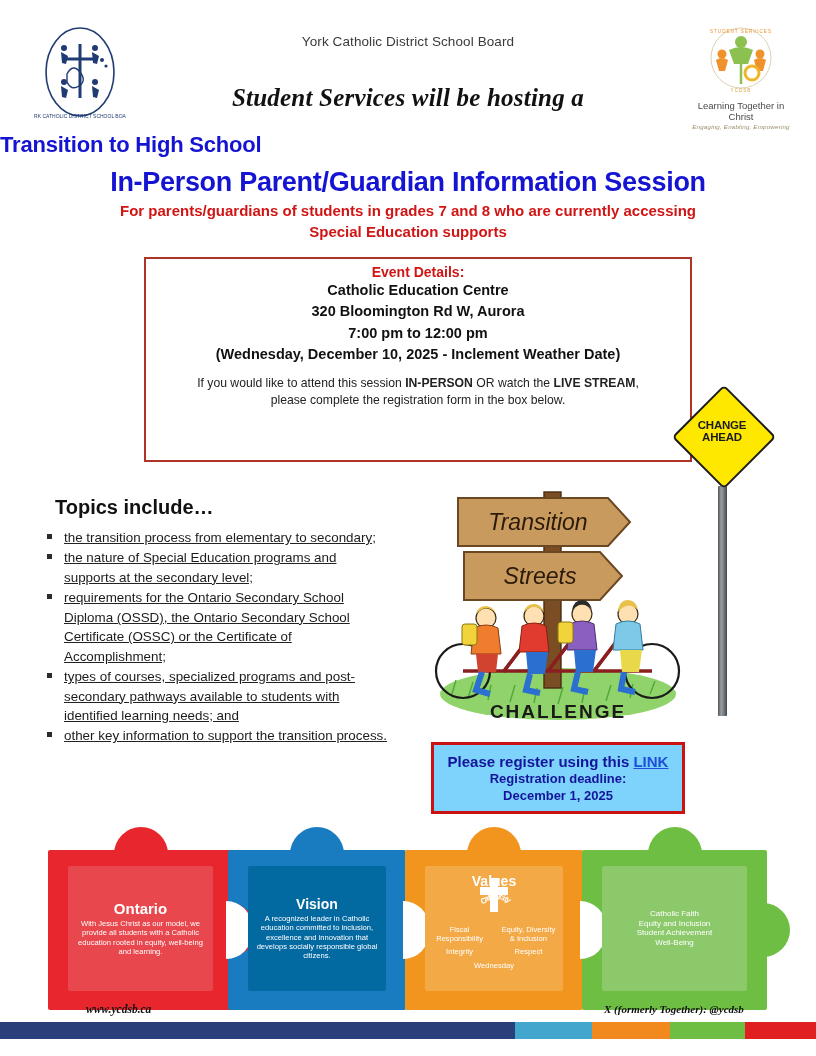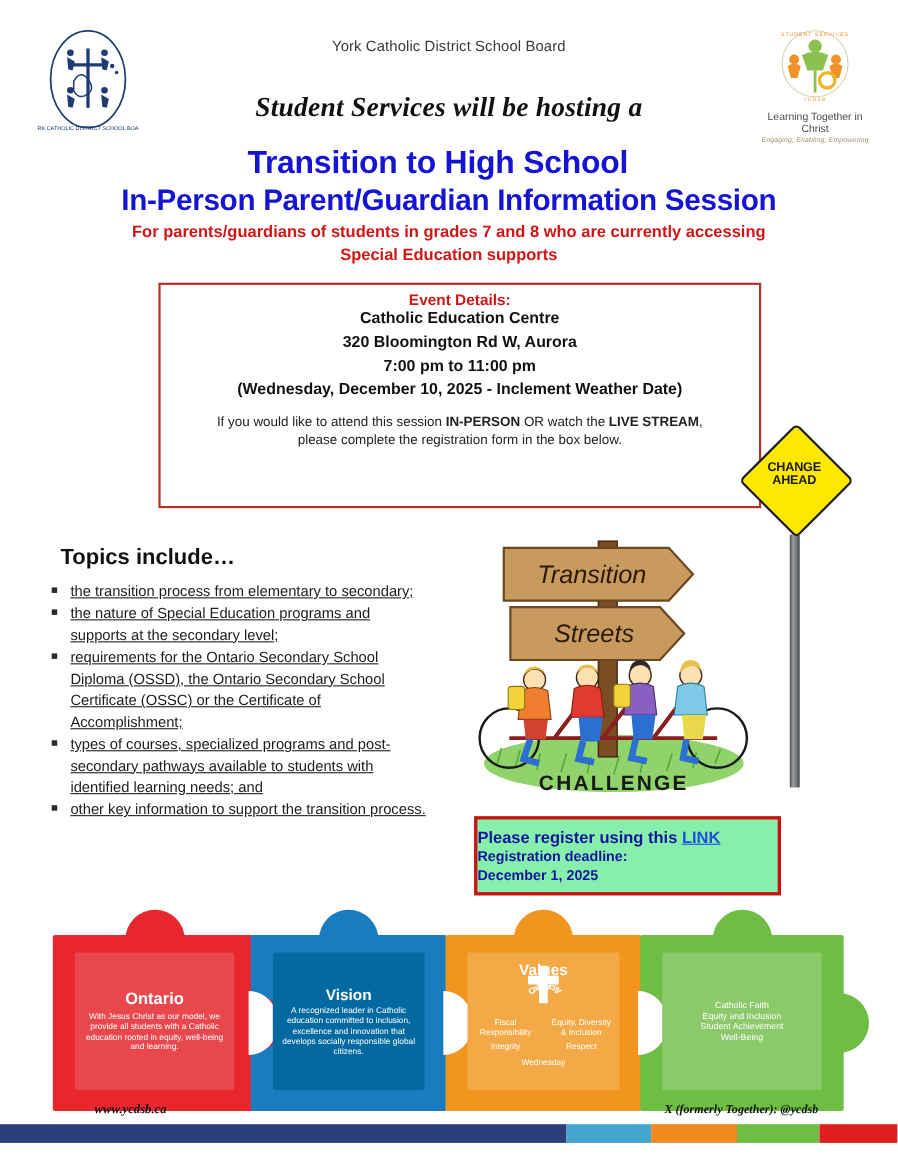--- a/index.html
+++ b/index.html
@@ -12,22 +12,22 @@
   .board-name{position:absolute;left:0;top:34px;width:816px;text-align:center;
       font-size:13.5px;color:#3a3a3a;letter-spacing:.1px;}
   .logo-left{position:absolute;left:34px;top:22px;width:92px;height:100px;}
   .logo-right{position:absolute;left:686px;top:24px;width:110px;height:100px;text-align:center;}
   .logo-right .lr-tag{font-size:9.5px;color:#4a4a4a;margin-top:1px;line-height:1.15;}
   .logo-right .lr-sub{font-size:6.2px;color:#9a8e6a;font-style:italic;letter-spacing:.2px;}
 
   .script-line{position:absolute;left:0;top:84px;width:816px;text-align:center;
       font-family:"Liberation Serif",serif;font-style:italic;font-weight:700;
       font-size:25px;color:#111;letter-spacing:.2px;}
-  .title1{position:absolute;left:0;top:132px;width:796px;text-align:center;
-      font-size:29px;font-weight:700;color:#1414d2;letter-spacing:-.2px;}
+  .title1{position:absolute;left:0;top:132px;width:796px;
+      font-size:22px;font-weight:700;color:#1414d2;letter-spacing:-.2px;}
   .title2{position:absolute;left:0;top:167px;width:816px;text-align:center;
       font-size:27px;font-weight:700;color:#1414d2;letter-spacing:-.3px;}
   .subtitle{position:absolute;left:98px;top:200px;width:620px;text-align:center;
       font-size:15px;font-weight:700;color:#d11515;line-height:1.42;}
 
   
   .event-box{position:absolute;left:144px;top:257px;width:548px;height:205px;
       border:2.5px solid #ae3526;background:#fff;box-sizing:border-box;}
   .event-date{margin-top:14px;text-align:center;font-size:24px;font-weight:700;color:#111;}
   .event-details-label{margin-top:5px;text-align:center;font-size:14px;font-weight:700;color:#d11515;}
@@ -51,22 +51,22 @@
   .topics-head{position:absolute;left:55px;top:496px;font-size:20px;font-weight:700;color:#111;}
   .topics{position:absolute;left:40px;top:528px;width:350px;margin:0;padding:0;list-style:none;text-decoration:underline;}
   .topics li{position:relative;padding-left:24px;font-size:13.4px;color:#1c1c1c;
       line-height:1.45;margin-bottom:1px;}
   .topics li .bullet{position:absolute;left:7px;top:6px;width:5px;height:5px;background:#2b2b2b;}
 
   
   .illus{position:absolute;left:430px;top:466px;width:255px;height:262px;}
 
   
-  .reg-box{position:absolute;left:431px;top:742px;width:279px;height:72px;
-      border:3px solid #cc1111;background:#86efac;box-sizing:border-box;}
+  .reg-box{position:absolute;left:431px;top:742px;width:254px;height:72px;
+      border:3px solid #cc1111;background:#7dd3fc;box-sizing:border-box;text-align:center;}
   .reg-l1{margin-top:8px;font-size:15px;font-weight:700;color:#14149b;}
   .reg-l1 .lnk{color:#1f4fd8;text-decoration:underline;}
   .reg-l2{font-size:13px;font-weight:700;color:#14149b;line-height:1.32;}
 
   
   .puzzle{position:absolute;left:0;top:826px;width:816px;height:190px;}
   .pz{position:absolute;top:24px;height:160px;}
   .pz .body{position:absolute;left:0;top:0;width:100%;height:100%;border-radius:2px;}
   .pz .knob-top{position:absolute;top:-23px;left:50%;transform:translateX(-50%);
       width:54px;height:46px;border-radius:27px 27px 0 0;}
@@ -152,21 +152,21 @@
 
   <div class="script-line">Student Services will be hosting a</div>
   <div class="title1">Transition to High School</div>
   <div class="title2">In-Person Parent/Guardian Information Session</div>
   <div class="subtitle">For parents/guardians of students in grades 7 and 8 who are currently accessing Special Education supports</div>
 
   <div class="event-box">
     <div class="event-details-label">Event Details:</div>
     <div class="event-line">Catholic Education Centre</div>
     <div class="event-line">320 Bloomington Rd W, Aurora</div>
-    <div class="event-line">7:00 pm to 11:00 pm</div>
+    <div class="event-line">7:00 pm to 12:00 pm</div>
     <div class="event-line">(Wednesday, December 10, 2025 - Inclement Weather Date)</div>
     <div class="event-note">
       <span>If you would like to attend this session </span><b>IN-PERSON</b><span> OR watch the </span><b>LIVE STREAM</b><span>,</span>
       <div>please complete the registration form in the box below.</div>
     </div>
   </div>
 
   <div class="sign-wrap">
     <div class="sign-post"></div>
     <div class="sign-diamond">

